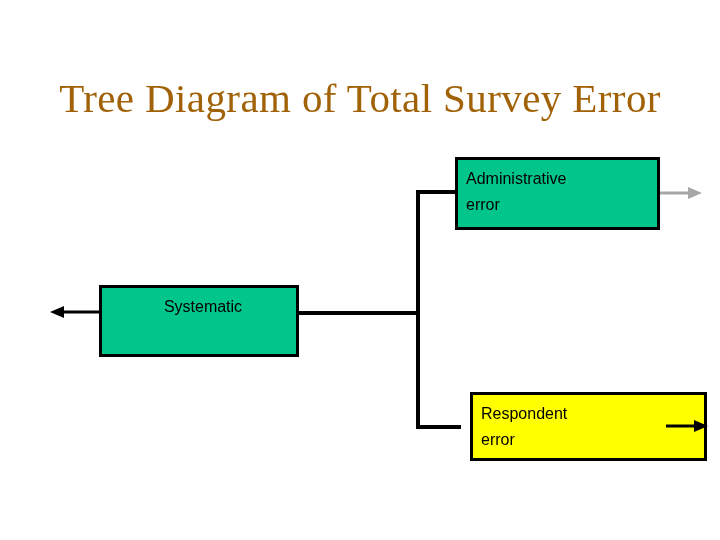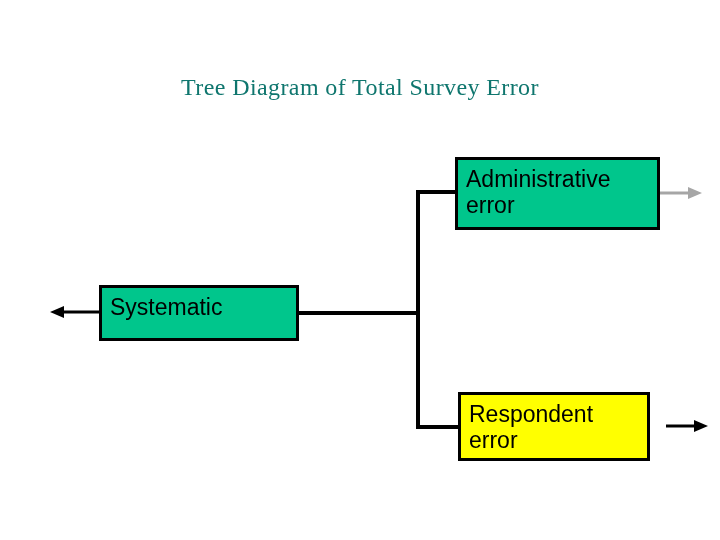--- a/index.html
+++ b/index.html
@@ -17,61 +17,62 @@
   }
 
   
   #title {
     position: absolute;
     left: 0;
     top: 74px;
     width: 720px;
     text-align: center;
     font-family: "Liberation Serif", serif;
-    font-size: 24px;
+    font-size: 41px;
     font-weight: normal;
-    color: #0f766e;
+    color: #a16207;
     letter-spacing: 0.4px;
     white-space: nowrap;
   }
 
   
   .node-box {
     position: absolute;
     box-sizing: border-box;
     border: 3px solid #000000;
     padding: 6px 0 0 8px;
     font-family: "Liberation Sans", sans-serif;
-    font-size: 23px;
+    font-size: 16px;
     line-height: 26px;
     color: #000000;
   }
   .node-box .line {
     display: block;
     white-space: nowrap;
   }
 
   #box-administrative {
     left: 455px;
     top: 157px;
     width: 205px;
     height: 73px;
     background: #00C68C;
   }
   #box-systematic {
     left: 99px;
     top: 285px;
     width: 200px;
-    height: 56px;
+    height: 72px;
     background: #00C68C;
+    text-align: center;
   }
   #box-respondent {
-    left: 458px;
+    left: 470px;
     top: 392px;
-    width: 192px;
+    width: 237px;
     height: 69px;
     background: #FFFF00;
   }
 
   
   .conn {
     position: absolute;
     background: #000000;
   }
   

